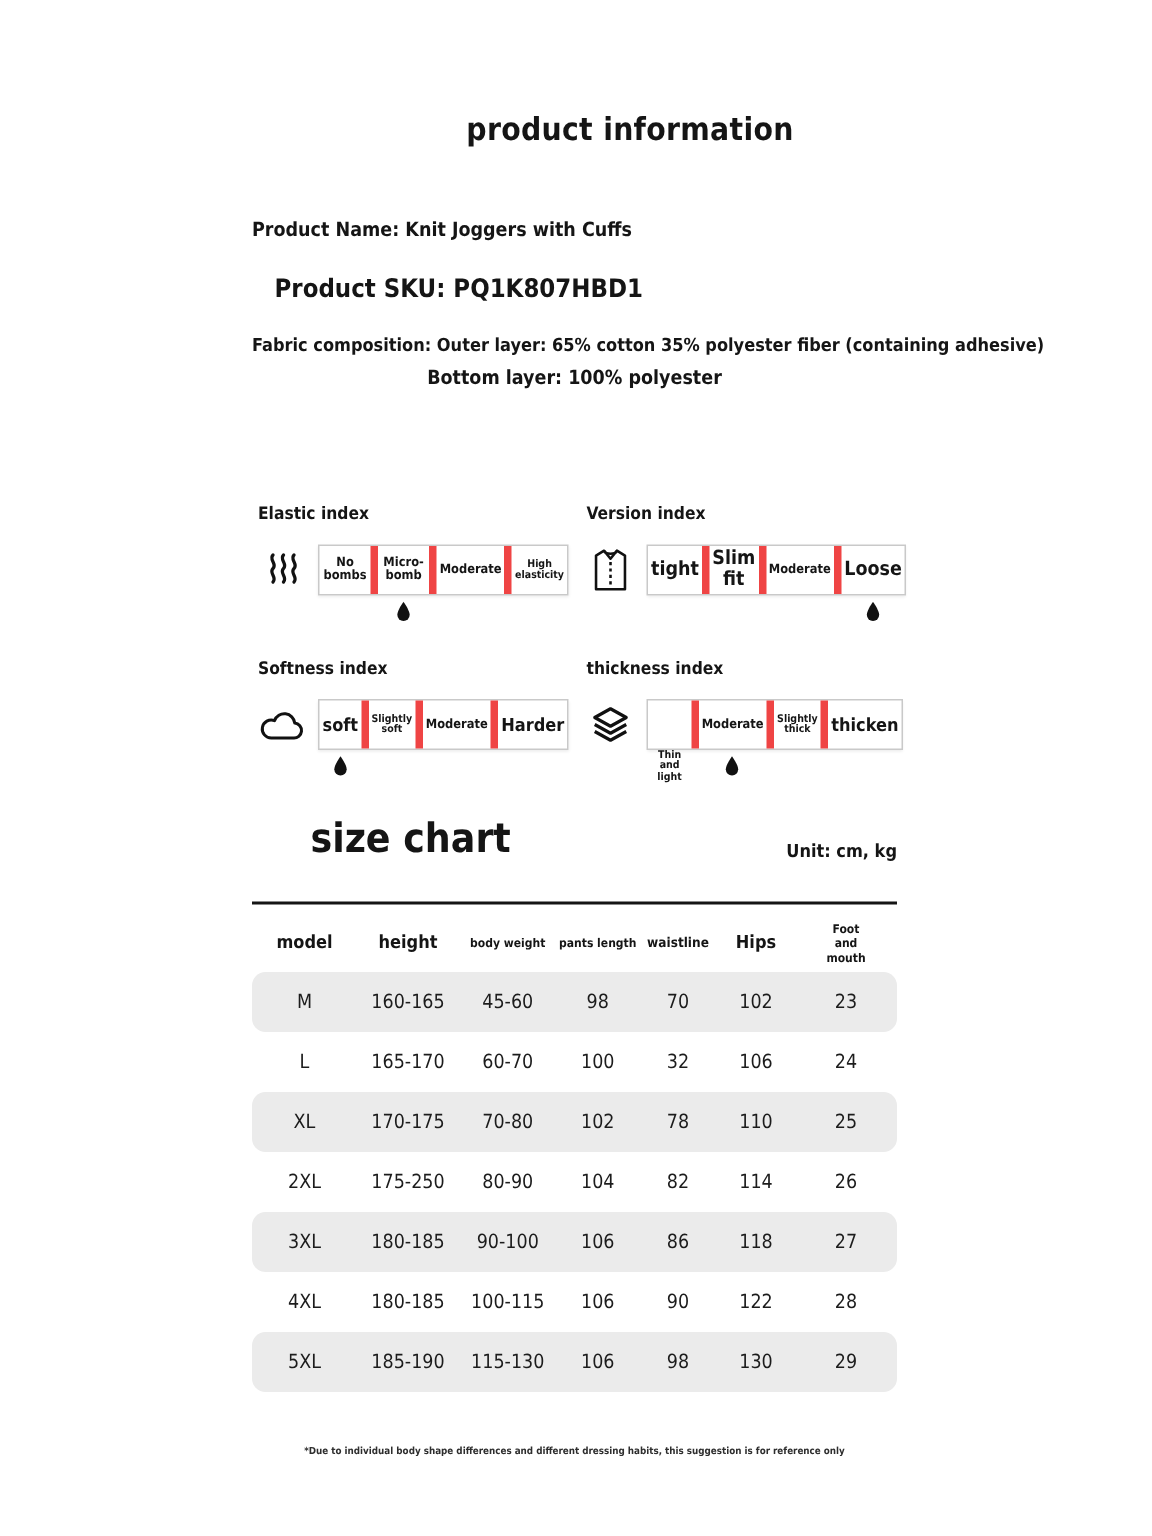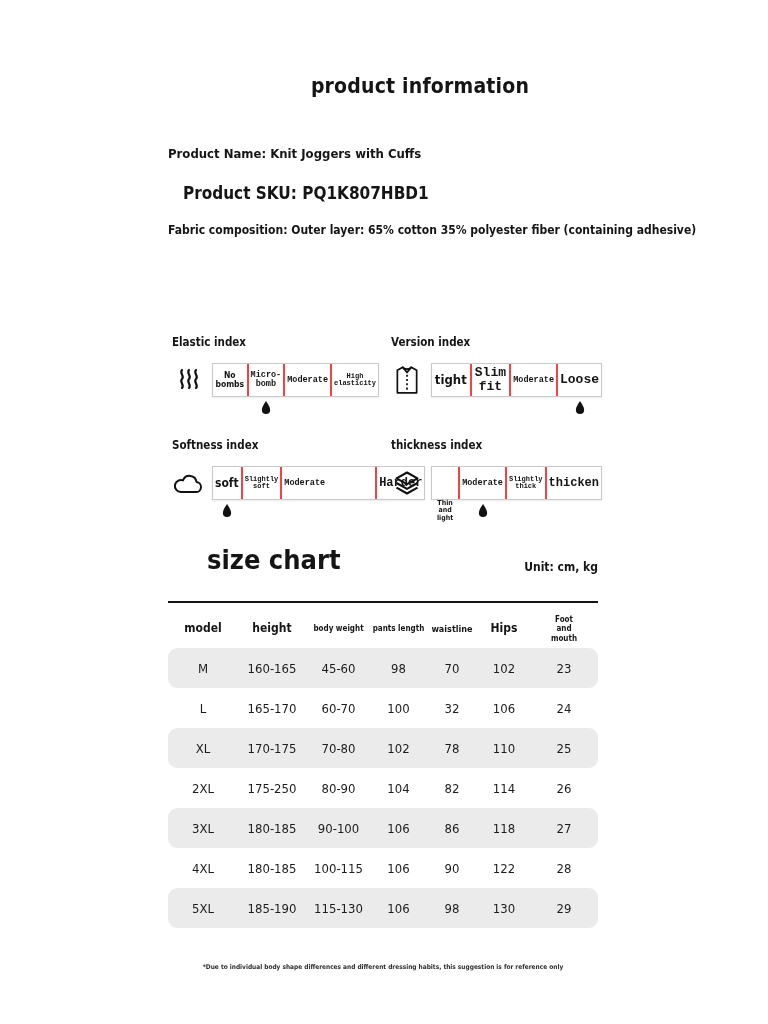--- a/index.html
+++ b/index.html
@@ -24,31 +24,31 @@
            grid-template-columns:219px 211px;row-gap:42px;}
   .index-block{box-sizing:border-box;display:flex;flex-direction:column;}
   .indexes > .index-block:nth-child(odd){padding-right:12px;}
   .index-label{font-size:11.5px;font-weight:700;margin-bottom:14px;line-height:13px;}
   .index-row{display:flex;align-items:center;gap:8px;}
   .icon{width:32px;flex:0 0 auto;display:flex;justify-content:center;line-height:0;}
   .scale{flex:1;display:flex;align-items:stretch;height:34px;background:#fff;
          border:1px solid #c9c9c9;box-shadow:0 1px 2px rgba(0,0,0,.08);box-sizing:border-box;}
   .opt{flex:1;position:relative;display:flex;align-items:center;justify-content:center;
        text-align:center;padding:0 2px;line-height:1.05;font-weight:700;}
-  .opt + .opt{border-left:2px solid #ef4444;font-family:Liberation Mono, monospace;}
+  .opt + .opt{border-left:5px solid #ef4444;}
   .drop{position:absolute;top:100%;margin-top:4px;left:50%;transform:translateX(-50%);line-height:0;}
 
   .idx-elastic .opt{font-size:8.5px;}
   .idx-elastic .opt:nth-child(4){font-size:7px;}
   .idx-version .opt{font-size:13px;}
   .idx-version .opt:nth-child(3){font-size:8.5px;}
   .idx-soft .opt:nth-child(1){font-size:12px;text-align:center;}
   .idx-soft .opt:nth-child(2){font-size:7px;}
   .idx-soft .opt:nth-child(3){font-size:8.5px;}
-  .idx-soft .opt:nth-child(4){font-size:12px;margin-left:48px;}
+  .idx-soft .opt:nth-child(4){font-size:12px;}
   .idx-thick .opt:nth-child(1){font-size:7px;margin-top:44px;}
   .idx-thick .opt:nth-child(2){font-size:8.5px;}
   .idx-thick .opt:nth-child(3){font-size:7px;}
   .idx-thick .opt:nth-child(4){font-size:12px;}
 
   .size-head{position:absolute;left:175px;top:544px;font-size:27px;font-weight:700;margin-left:32px;}
   .unit{position:absolute;left:168px;top:560px;width:430px;text-align:right;
         font-size:12px;font-weight:700;}
   .rule{position:absolute;left:168px;top:601px;width:430px;height:2px;background:#151515;}
 
@@ -69,20 +69,21 @@
 </head>
 <body>
 
 <div class="page">
 
   <div class="title">product information</div>
 
   <div class="p-name">Product Name: Knit Joggers with Cuffs</div>
   <div class="p-sku">Product SKU: PQ1K807HBD1</div>
   <div class="p-fabric">Fabric composition: Outer layer: 65% cotton 35% polyester fiber (containing adhesive)</div>
+  <div class="p-bottom">Bottom layer: 100% polyester</div>
 
   <div class="indexes">
 
     <div class="index-block idx-elastic">
       <div class="index-label">Elastic index</div>
       <div class="index-row">
         <span class="icon">
           <svg width="26" height="28" viewBox="0 0 26 28" fill="none" stroke="#111" stroke-width="2.2" stroke-linecap="round">
             <path d="M7 4 c-3 3 3 6 0 9 c-3 3 3 6 0 9"></path>
             <path d="M14 4 c-3 3 3 6 0 9 c-3 3 3 6 0 9"></path>

